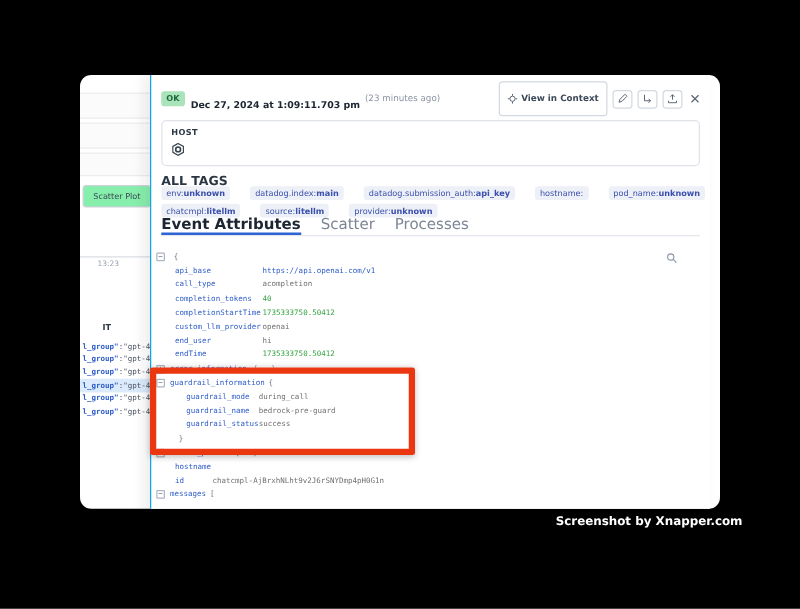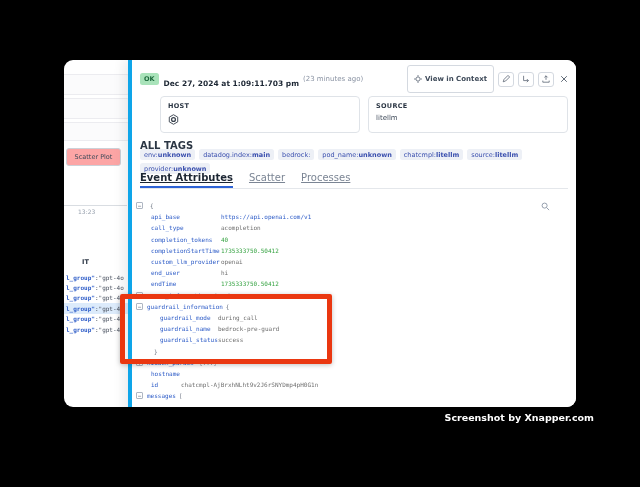--- a/index.html
+++ b/index.html
@@ -13,57 +13,57 @@
     background:#fff; border-radius:9px; overflow:hidden;
     box-shadow:0 14px 44px rgba(0,0,0,.6);
   }
   
   .ubox { position:absolute; left:-8px; width:74px; background:#fbfbfc; border:1px solid #ececf0; border-radius:3px; }
   .ubox.b1 { top:14px; height:21px; }
   .ubox.b2 { top:38px; height:21px; }
   .ubox.b3 { top:62px; height:19px; }
   .scatter-btn {
     position:absolute; left:2px; top:88px; width:55px; height:18px;
-    border:1px solid #ccd1d8; border-radius:3px; background:#fca5a5;
+    border:1px solid #ccd1d8; border-radius:3px; background:#86efac;
     font-size:6.5px; color:#3e4a59; display:flex; align-items:center; justify-content:center;
   }
   .axis-line { position:absolute; left:0; top:145px; width:63px; border-top:1px solid #d9dde2; }
   .axis-tick { position:absolute; left:14px; top:148px; font-size:6px; color:#98a1ae; }
   .list-header { position:absolute; left:18px; top:198px; font-size:6.5px; font-weight:bold; color:#2b3644; }
   .left-rows { position:absolute; left:0; top:212px; width:64px; }
   .lrow { height:10.4px; display:flex; align-items:center; padding-left:2px; white-space:nowrap; overflow:hidden;
           font-family:"DejaVu Sans Mono","Liberation Mono",monospace; font-size:6px; }
   .lrow .lk { color:#2c5bc7; font-weight:bold; }
   .lrow .lv { color:#4a5260; }
   .lrow.hl { background:#dcebfb; }
   
   .panel {
-    position:absolute; left:64px; top:0; width:448px; height:403px; background:#fff;
-    border-left:4px solid #0ea5e9; box-shadow:-5px 0 10px rgba(20,30,40,.08);
+    position:absolute; left:56px; top:0; width:448px; height:403px; background:#fff;
+    border-left:1px solid #0ea5e9; box-shadow:-5px 0 10px rgba(20,30,40,.08);
   }
   .hdr { position:absolute; top:10px; left:8px; right:8px; height:18px; display:flex; align-items:center; }
   .ok-badge { font-size:6.5px; font-weight:bold; background:#a9e3ba; color:#1e6b3e; padding:2px 4px; border-radius:2.5px; margin-right:5px; }
   .ts  { font-size:7.5px; font-weight:bold; color:#1c2633;margin-top:8px; }
   .ago { font-size:7px; color:#8a93a3; margin-left:4px; }
   .hdr .spacer { flex:1; }
   .btn-vic { display:flex; align-items:center; gap:3px; border:1px solid #d4d9e0; border-radius:3px;
              padding:9px 6px; font-size:7px; font-weight:bold; color:#3e4a59; background:#fff; }
   .icon-btn { width:16px; height:15px; border:1px solid #d4d9e0; border-radius:3px; background:#fff;
               display:flex; align-items:center; justify-content:center; margin-left:4px; }
   .close-btn { margin-left:6px; font-size:10px; color:#5a6472; display:flex; align-items:center; }
-  .cards { position:absolute; top:36px; left:8px; right:8px; display:flex; gap:8px;margin-left:20px; }
+  .cards { position:absolute; top:36px; left:8px; right:8px; display:flex; gap:8px; }
   .card { flex:1; border:1px solid #dfe3e8; border-radius:4px; padding:5px 7px; height:37px; background:#fff; }
   .card-label { font-size:6.5px; font-weight:bold; color:#2b3644; letter-spacing:.3px; }
   .card-value { font-size:7px; color:#414c5b; margin-top:4px; }
   .tags-label { position:absolute; top:80px; left:8px; font-size:10px; font-weight:bold; color:#2b3644; }
-  .tags { position:absolute; top:89px; left:8px; width:436px; display:flex; flex-wrap:wrap; gap:3px 4px; }
+  .tags { position:absolute; top:89px; left:8px; width:436px; display:flex; flex-wrap:wrap; gap:3px 16px; }
   .tag { background:#edf0f6; border-radius:2.5px; padding:1.5px 4px; font-size:6.5px; color:#3a4fae; white-space:nowrap; }
   .tag b { font-weight:bold; }
   .tabs { position:absolute; top:112px; left:8px; right:8px; display:flex; gap:16px; border-bottom:1px solid #e4e7eb; height:17px; }
-  .tab { font-size:10px; color:#7b8594; padding-bottom:4px;text-decoration:underline; }
+  .tab { font-size:12px; color:#7b8594; padding-bottom:4px; }
   .tab.active { color:#1c2633; font-weight:bold; border-bottom:2px solid #2e63d6; }
   .json { position:absolute; top:140px; left:0; right:0;
           font-family:"DejaVu Sans Mono","Liberation Mono",monospace; font-size:6px; color:#707070; }
   .jrow { height:11.2px; display:flex; align-items:center; padding-left:19px; white-space:nowrap; }
   .jrow.has-icon { padding-left:4px; }
   .jrow.lvl2 { padding-left:28px; }
   .twisty { width:7px; height:7px; flex:0 0 7px; border:1px solid #aeb6c2; border-radius:1px; background:#fff;
             font-size:6px; line-height:5px; text-align:center; color:#5b6573; margin-right:4px; }
   .jkey { color:#2c5bc7; }
   .jkey.v1 { width:70px; } .jkey.v2 { width:58px; } .jkey.vid { width:30px; }
@@ -168,31 +168,28 @@
     <div class="cards">
       <div class="card">
         <div class="card-label">HOST</div>
         <div class="card-value">
           <svg width="11" height="11" viewBox="0 0 12 12" fill="none" stroke="#39424e" stroke-width="1">
             <path d="M6 .8l4.6 2.6v5.2L6 11.2 1.4 8.6V3.4z"></path>
               <circle cx="6" cy="6" r="2.1" stroke-width="1.4"></circle>
           </svg>
         </div>
       </div>
-      <div class="card">
-        <div class="card-label">SOURCE</div>
-        <div class="card-value">litellm</div>
-      </div>
     </div>
 
     <div class="tags-label">ALL TAGS</div>
     <div class="tags">
         <span class="tag"><span>env:</span><b>unknown</b></span>
         <span class="tag"><span>datadog.index:</span><b>main</b></span>
-        <span class="tag"><span>bedrock:</span><b></b></span>
+        <span class="tag"><span>datadog.submission_auth:</span><b>api_key</b></span>
+        <span class="tag"><span>hostname:</span><b></b></span>
         <span class="tag"><span>pod_name:</span><b>unknown</b></span>
         <span class="tag"><span>chatcmpl:</span><b>litellm</b></span>
         <span class="tag"><span>source:</span><b>litellm</b></span>
         <span class="tag"><span>provider:</span><b>unknown</b></span>
       </div>
 
     <div class="tabs">
         <div class="tab active">Event Attributes</div>
         <div class="tab">Scatter</div>
         <div class="tab">Processes</div>

